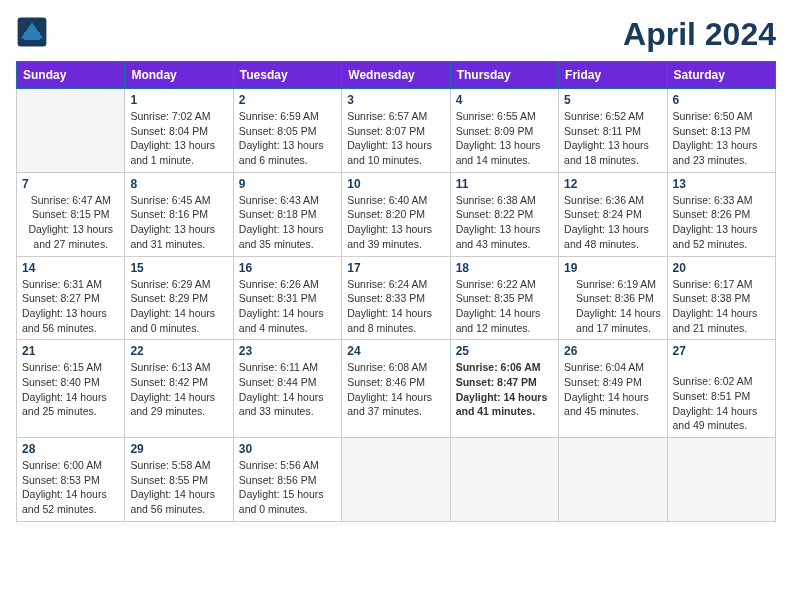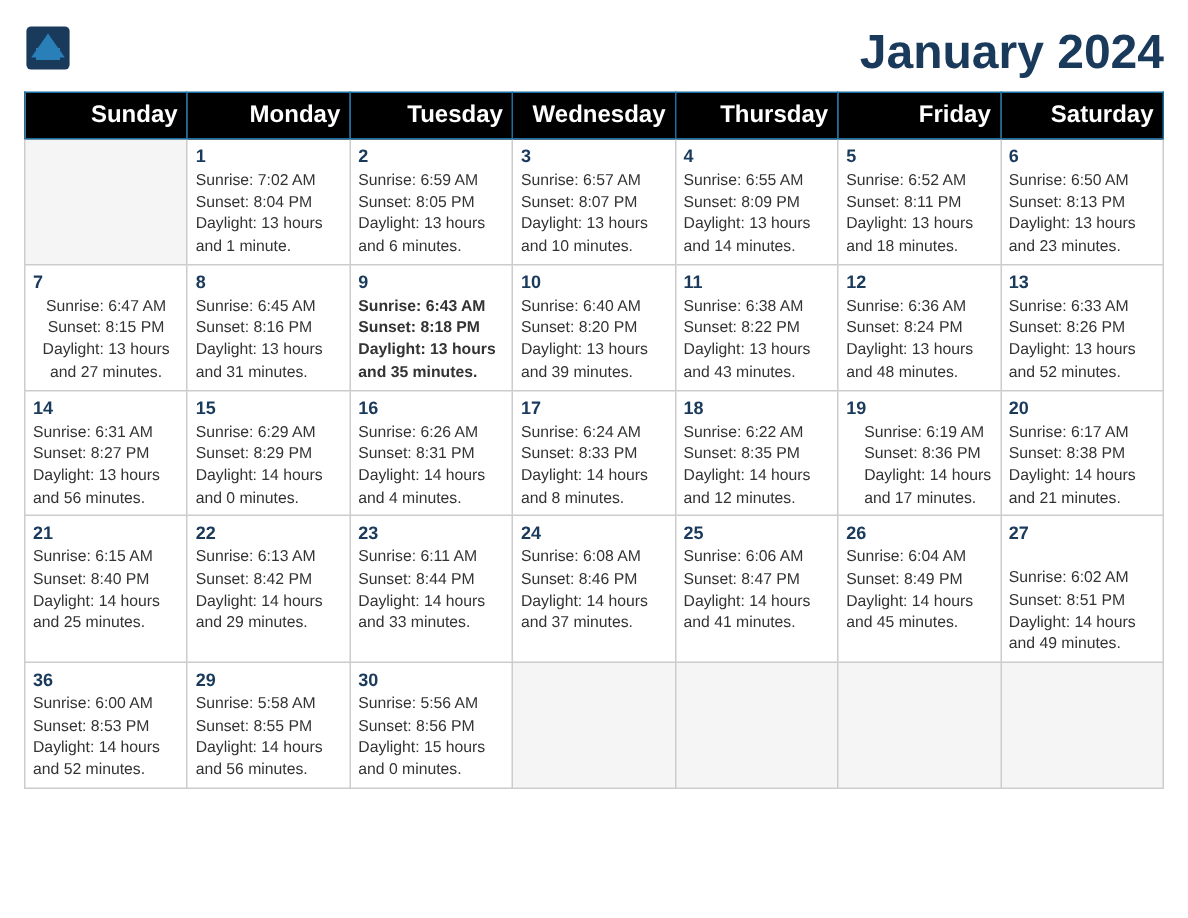--- a/index.html
+++ b/index.html
@@ -45,25 +45,25 @@
     .subtitle {
       font-size: 14px;
       color: #555;
     }
     table {
       width: 100%;
       border-collapse: collapse;
       font-size: 11px;
     }
     thead tr th {
-      background-color: #000000;
+      background-color: #6d28d9;
       color: #fff;
-      text-align: right;
+      text-align: left;
       padding: 6px 6px;
-      font-size: 16px;
+      font-size: 12px;
       border: 1px solid #1a6fa0;
     }
     tbody tr td {
       vertical-align: top;
       border: 1px solid #ccc;
       padding: 4px 5px;
       width: 14.28%;
       min-height: 80px;
     }
     tbody tr td.empty {
@@ -87,21 +87,21 @@
 
 <div class="header">
   <div class="logo">
     <svg class="logo-icon" viewBox="0 0 40 40">
       <rect x="2" y="2" width="36" height="36" rx="4" fill="#1a3a5c"></rect>
       <polygon points="20,8 34,28 6,28" fill="#2980b9"></polygon>
       <rect x="10" y="20" width="20" height="10" fill="#2980b9"></rect>
     </svg>
   </div>
   <div class="title-block">
-    <div class="month-title">January 2024</div>
+    <div class="month-title">April 2024</div>
   </div>
 </div>
 
 <table>
   <thead>
     <tr>
     <th>Sunday</th>
         <th>Monday</th>
         <th>Tuesday</th>
         <th>Wednesday</th>
@@ -158,21 +158,21 @@
 Daylight: 13 hours and 27 minutes.</div>
         </td>
         <td>
           <span class="day-num">8</span>
           <div class="day-info" style="white-space: pre-line;">Sunrise: 6:45 AM
 Sunset: 8:16 PM
 Daylight: 13 hours and 31 minutes.</div>
         </td>
         <td>
           <span class="day-num">9</span>
-          <div class="day-info" style="white-space: pre-line; font-weight: bold;">Sunrise: 6:43 AM
+          <div class="day-info" style="white-space: pre-line;">Sunrise: 6:43 AM
 Sunset: 8:18 PM
 Daylight: 13 hours and 35 minutes.</div>
         </td>
         <td>
           <span class="day-num">10</span>
           <div class="day-info" style="white-space: pre-line;">Sunrise: 6:40 AM
 Sunset: 8:20 PM
 Daylight: 13 hours and 39 minutes.</div>
         </td>
         <td>
@@ -258,40 +258,40 @@
 Daylight: 14 hours and 33 minutes.</div>
         </td>
         <td>
           <span class="day-num">24</span>
           <div class="day-info" style="white-space: pre-line;">Sunrise: 6:08 AM
 Sunset: 8:46 PM
 Daylight: 14 hours and 37 minutes.</div>
         </td>
         <td>
           <span class="day-num">25</span>
-          <div class="day-info" style="white-space: pre-line;">Sunrise: 6:06 AM
+          <div class="day-info" style="white-space: pre-line; font-weight: bold;">Sunrise: 6:06 AM
 Sunset: 8:47 PM
 Daylight: 14 hours and 41 minutes.</div>
         </td>
         <td>
           <span class="day-num">26</span>
           <div class="day-info" style="white-space: pre-line;">Sunrise: 6:04 AM
 Sunset: 8:49 PM
 Daylight: 14 hours and 45 minutes.</div>
         </td>
         <td>
           <span class="day-num">27</span>
           <div class="day-info" style="white-space: pre-line; margin-top: 16px;">Sunrise: 6:02 AM
 Sunset: 8:51 PM
 Daylight: 14 hours and 49 minutes.</div>
         </td>
       </tr>
       <tr>
         <td>
-          <span class="day-num">36</span>
+          <span class="day-num">28</span>
           <div class="day-info" style="white-space: pre-line;">Sunrise: 6:00 AM
 Sunset: 8:53 PM
 Daylight: 14 hours and 52 minutes.</div>
         </td>
         <td>
           <span class="day-num">29</span>
           <div class="day-info" style="white-space: pre-line;">Sunrise: 5:58 AM
 Sunset: 8:55 PM
 Daylight: 14 hours and 56 minutes.</div>
         </td>

